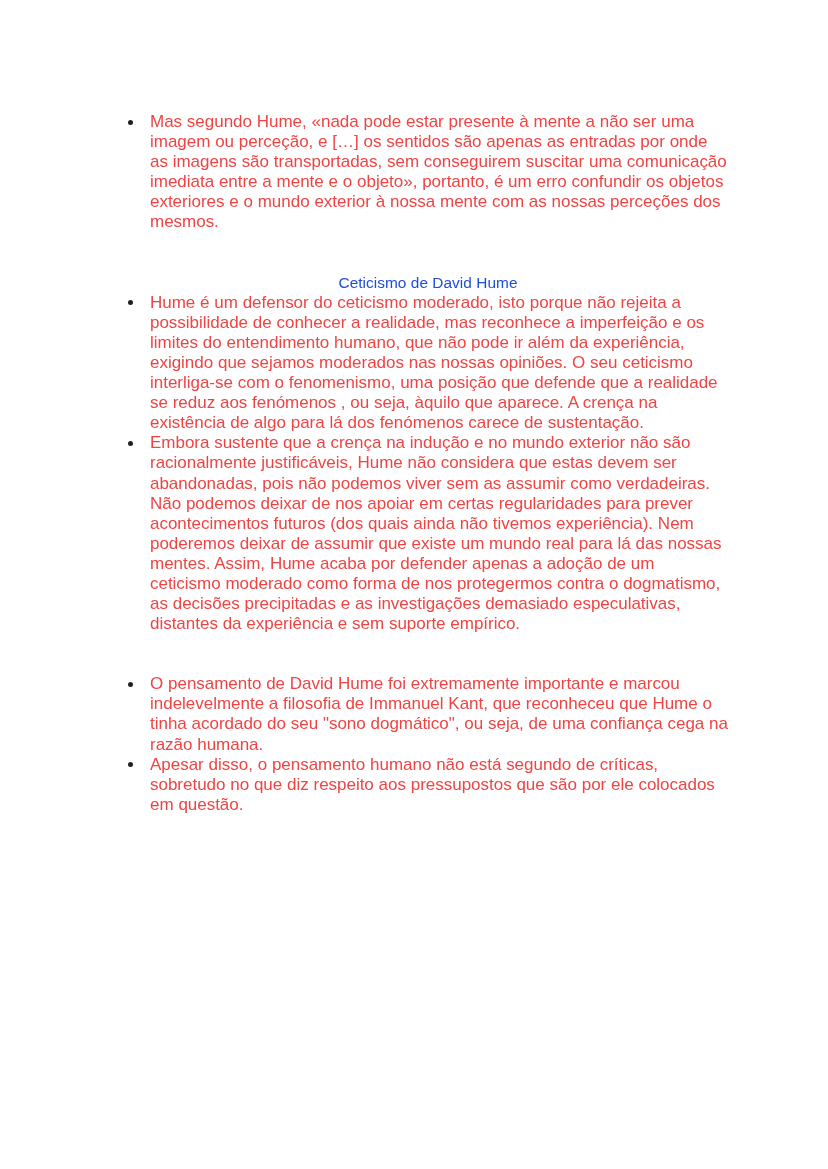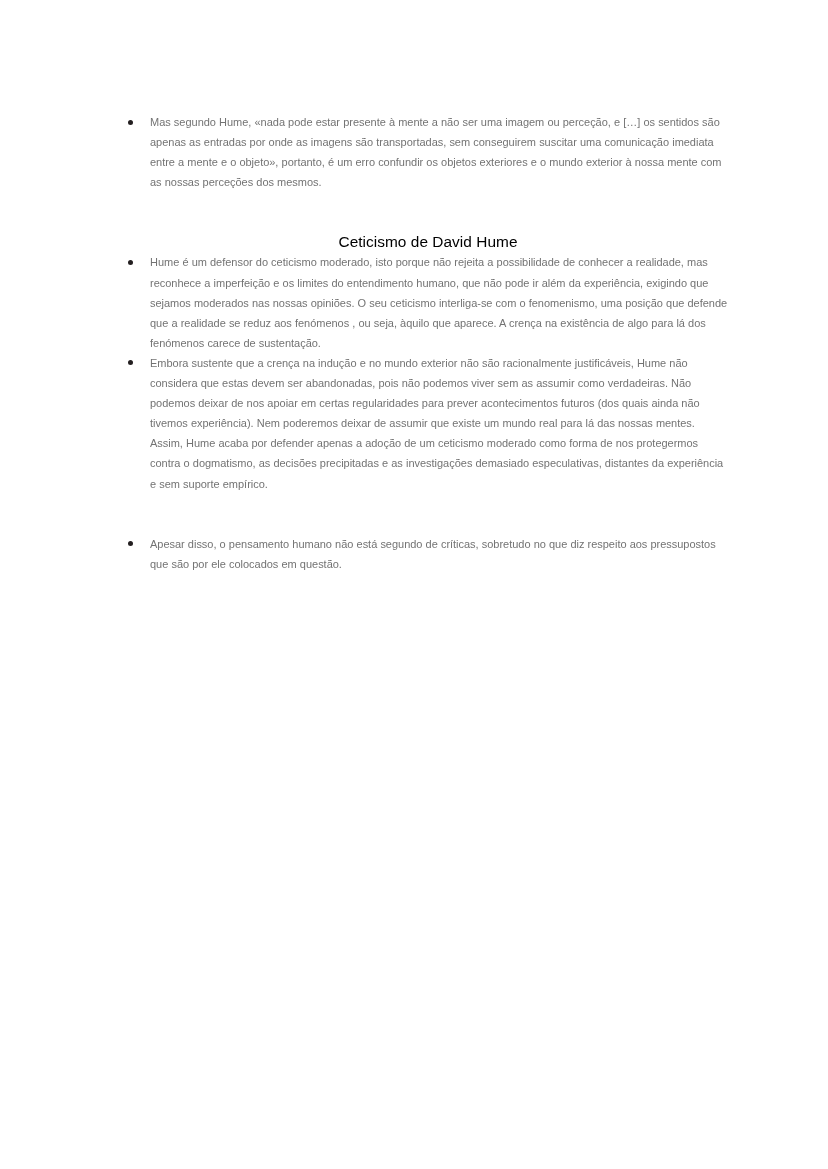--- a/index.html
+++ b/index.html
@@ -33,23 +33,23 @@
   
   .bullet-list {
     list-style: none;
     margin: 0;
     padding: 0;
   }
   .bullet-item {
     position: relative;
     padding-left: 22px;
     margin: 0 0 0 0;
-    font-size: 11px;
+    font-size: 17px;
     line-height: 20.1px;
-    color: #737373;
+    color: #ef4444;
     letter-spacing: -0.02px;
     text-align: left;
     word-spacing: 0.1px;
   }
   .bullet-item::before {
     content: "";
     position: absolute;
     left: 0px;
     top: 7.5px;
     width: 5px;
@@ -60,21 +60,21 @@
   
   .section-heading {
     margin: 0;
     padding: 0;
     text-align: center;
     font-weight: 400;
     font-size: 15.4px;
     line-height: 20.1px;
     letter-spacing: 0.05px;
   }
-  .heading-crimson { color: #000000; }
+  .heading-crimson { color: #1d4ed8; }
   .heading-magenta { color: #b02a6c; }
 
   
   .gap-block { height: 40px; }
   .gap-block-2 { height: 40px; }
 </style>
 </head>
 <body>
 
 <div class="page">
@@ -90,17 +90,18 @@
 
     <ul class="bullet-list">
       <li class="bullet-item">Hume é um defensor do ceticismo moderado, isto porque não rejeita a possibilidade de conhecer a realidade, mas reconhece a imperfeição e os limites do entendimento humano, que não pode ir além da experiência, exigindo que sejamos moderados nas nossas opiniões. O seu ceticismo interliga-se com o fenomenismo, uma posição que defende que a realidade se reduz aos fenómenos , ou seja, àquilo que aparece. A crença na existência de algo para lá dos fenómenos carece de sustentação.</li>
       <li class="bullet-item">Embora sustente que a crença na indução e no mundo exterior não são racionalmente justificáveis, Hume não considera que estas devem ser abandonadas, pois não podemos viver sem as assumir como verdadeiras. Não podemos deixar de nos apoiar em certas regularidades para prever acontecimentos futuros (dos quais ainda não tivemos experiência). Nem poderemos deixar de assumir que existe um mundo real para lá das nossas mentes. Assim, Hume acaba por defender apenas a adoção de um ceticismo moderado como forma de nos protegermos contra o dogmatismo, as decisões precipitadas e as investigações demasiado especulativas, distantes da experiência e sem suporte empírico.</li>
     </ul>
 
     <div class="gap-block-2"></div>
 
 
     <ul class="bullet-list">
+      <li class="bullet-item">O pensamento de David Hume foi extremamente importante e marcou indelevelmente a filosofia de Immanuel Kant, que reconheceu que Hume o tinha acordado do seu "sono dogmático", ou seja, de uma confiança cega na razão humana.</li>
       <li class="bullet-item">Apesar disso, o pensamento humano não está segundo de críticas, sobretudo no que diz respeito aos pressupostos que são por ele colocados em questão.</li>
     </ul>
 
   </div>
 </div>
 
 </body></html>

